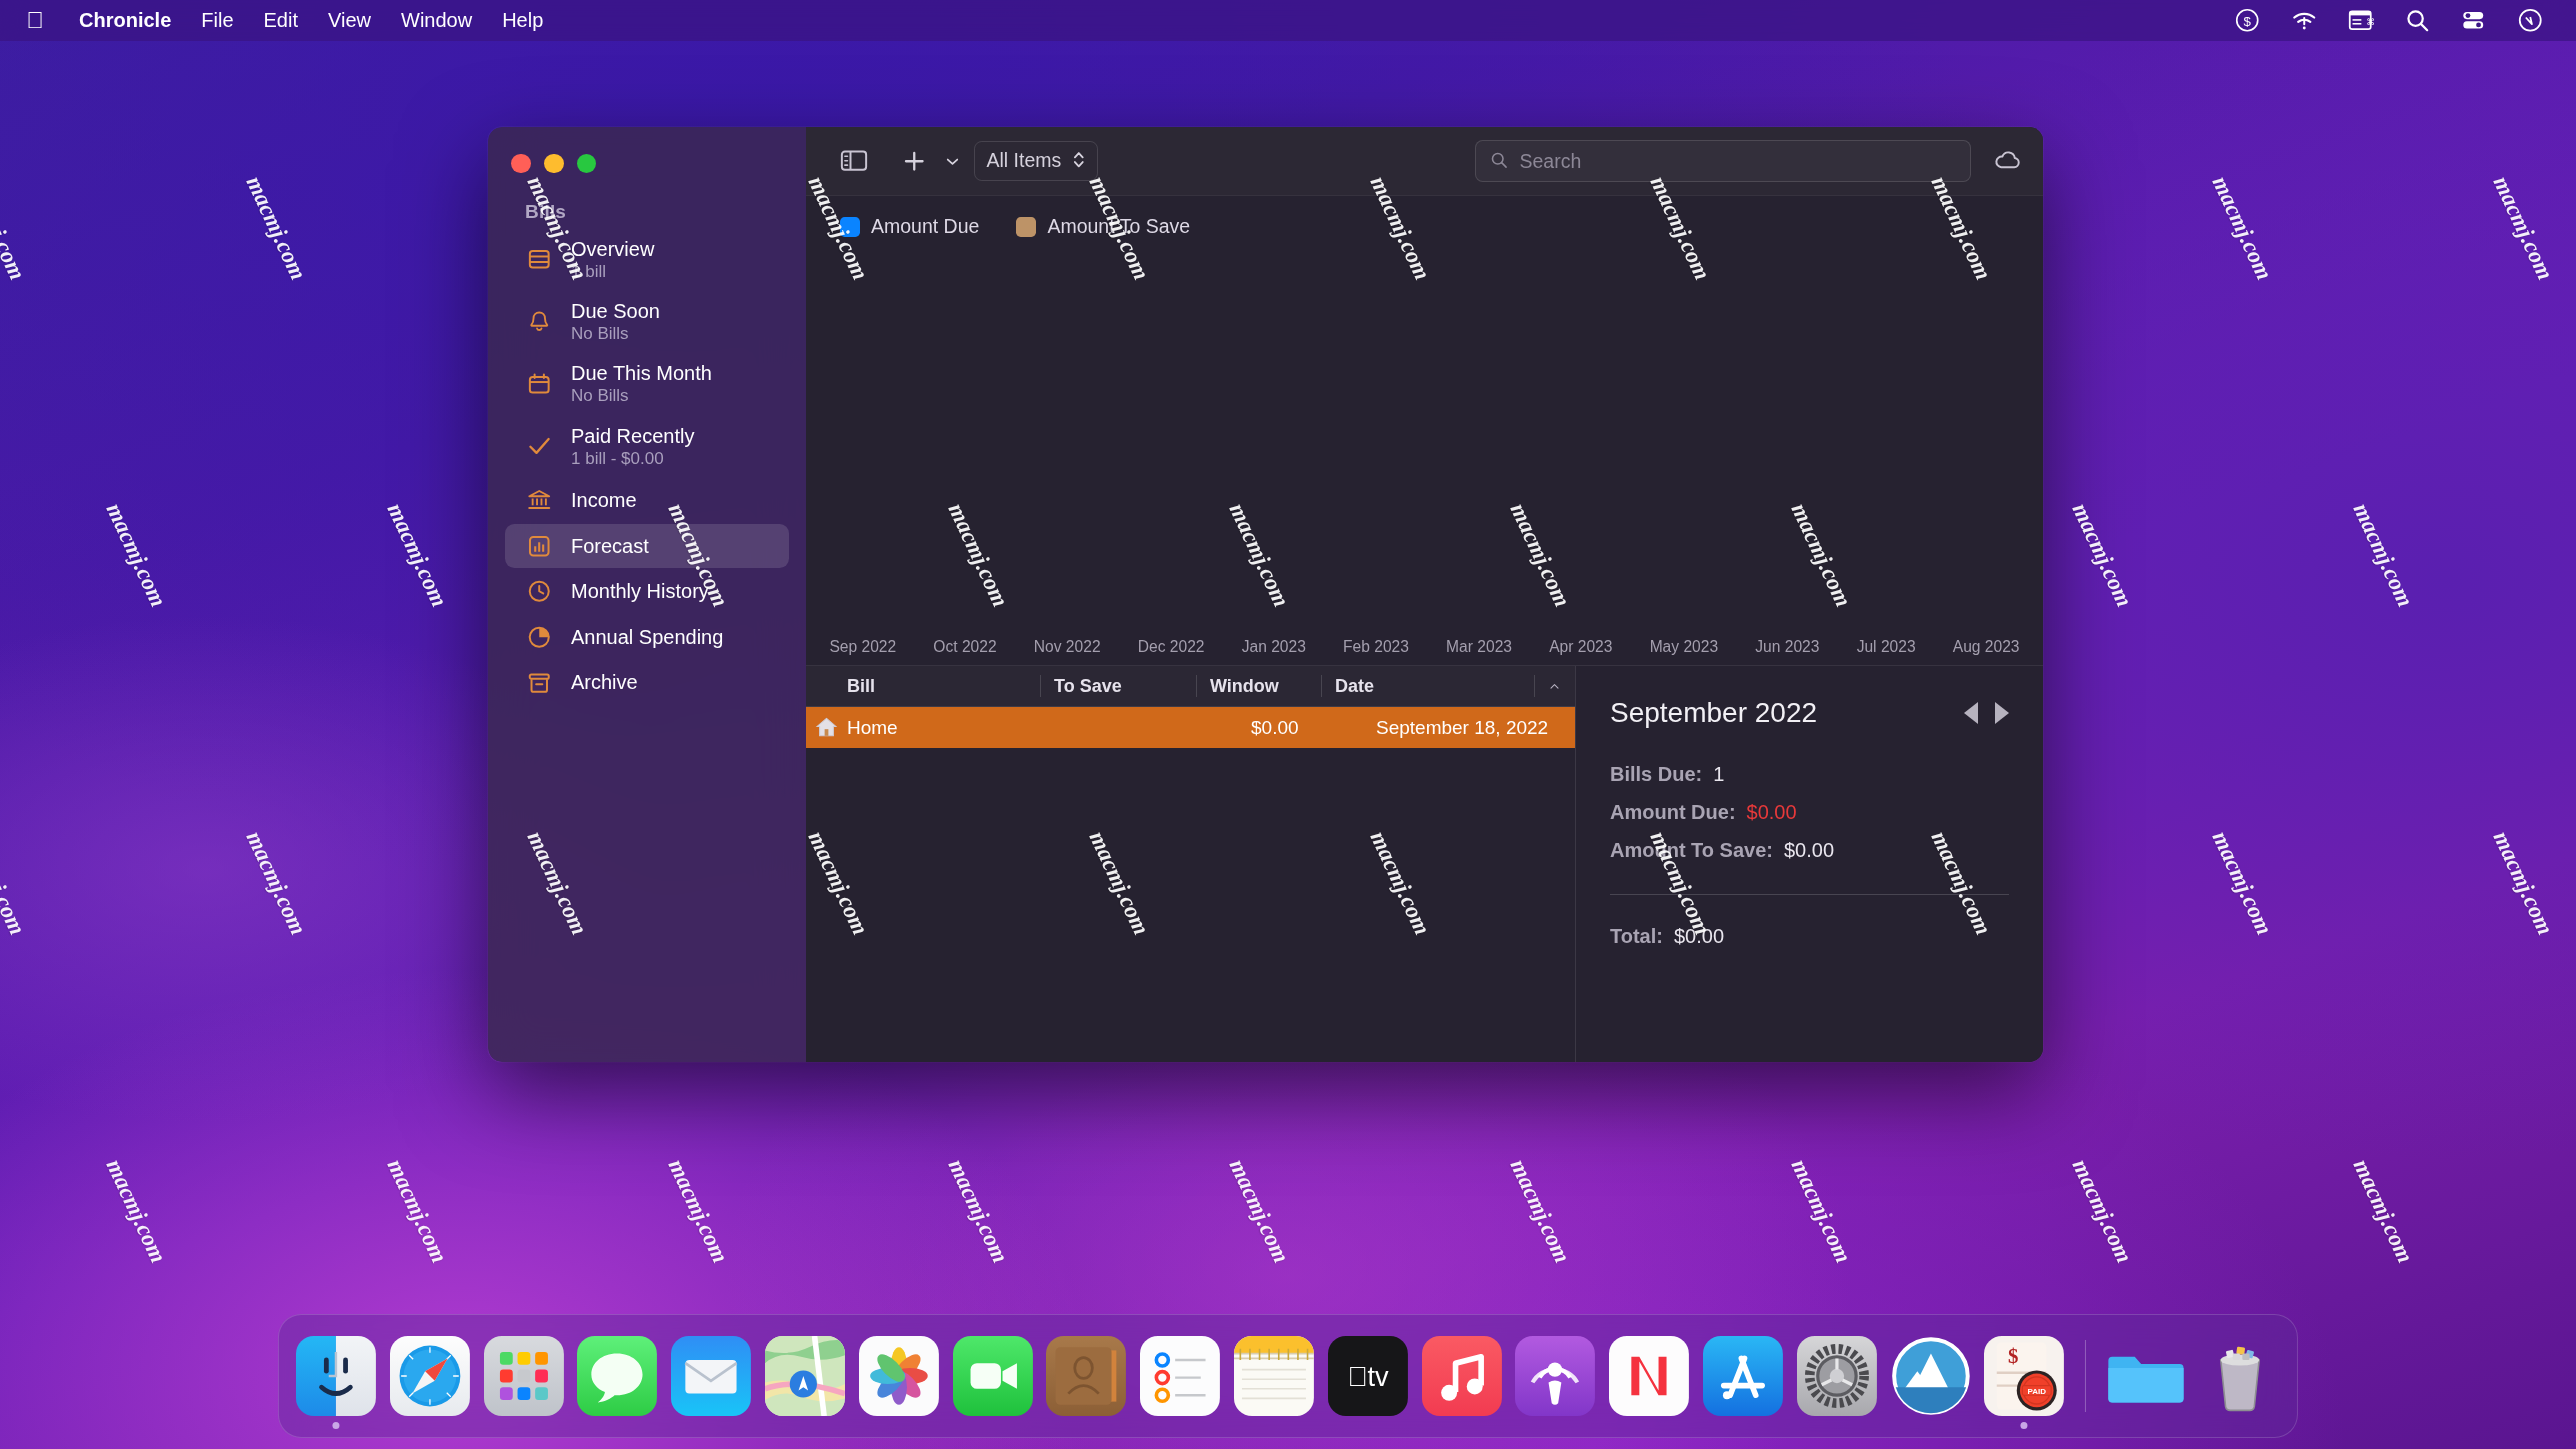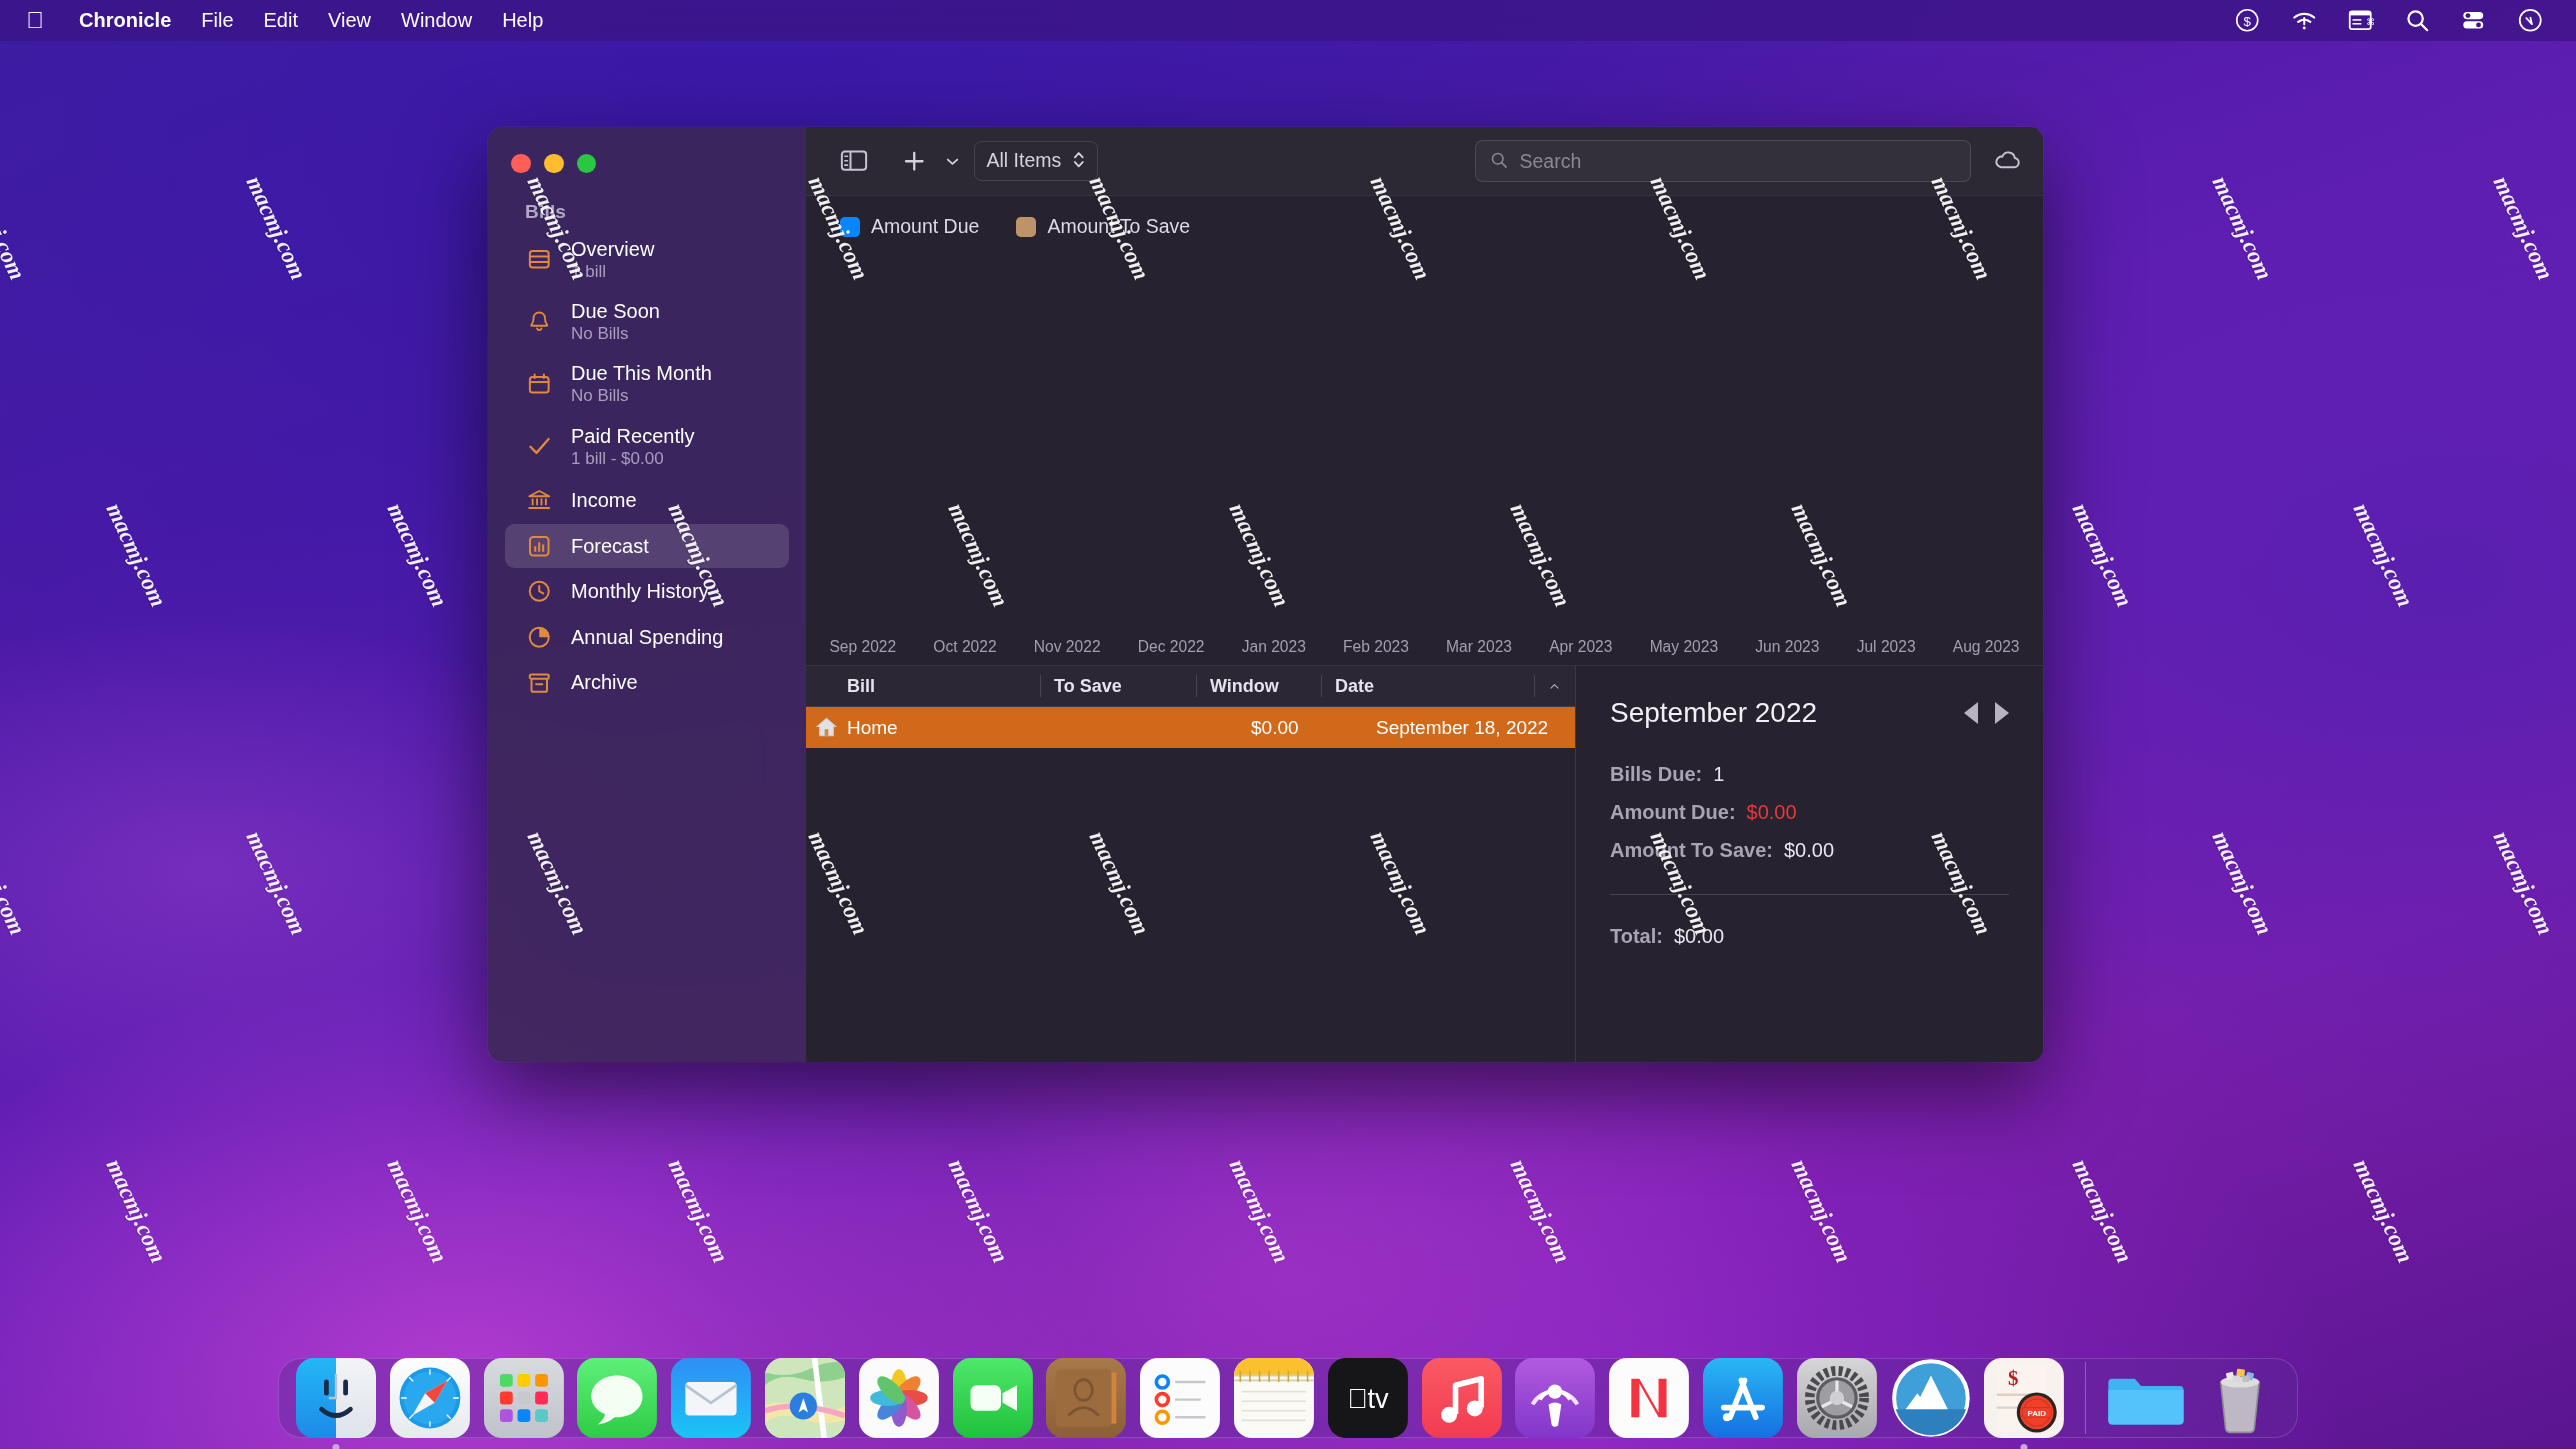--- a/index.html
+++ b/index.html
@@ -192,21 +192,21 @@
   .dlabel { font-size:20px; color:#a9a4b3; font-weight:bold; }
   .dvalue { font-size:20px; color:#e9e6ee; }
   .dvalue.red { color:#e8393a; }
   #dlist { margin-top:34px; display:flex; flex-direction:column; gap:15px; }
   #ddiv { height:0.8px; background:rgba(255,255,255,.16); margin:17px 0 15.6px 0; }
 
   
   #dock {
     position:absolute; left:50%; transform:translateX(-50%);
     bottom:11px;
-    height:80px;
+    height:124px;
     background:rgba(92,40,150,.42);
     border:0.8px solid rgba(255,255,255,.16);
     border-radius:23.4px;
     display:flex; align-items:center; gap:7.8px;
     padding:0 14px;
     backdrop-filter: blur(17px);
     z-index:50;
   }
   .dock-item { position:relative; width:86px; height:86px; display:flex; align-items:center; justify-content:center; }
   .dock-ico { width:80px; height:80px; border-radius:18px; position:relative; overflow:hidden; display:block; }

